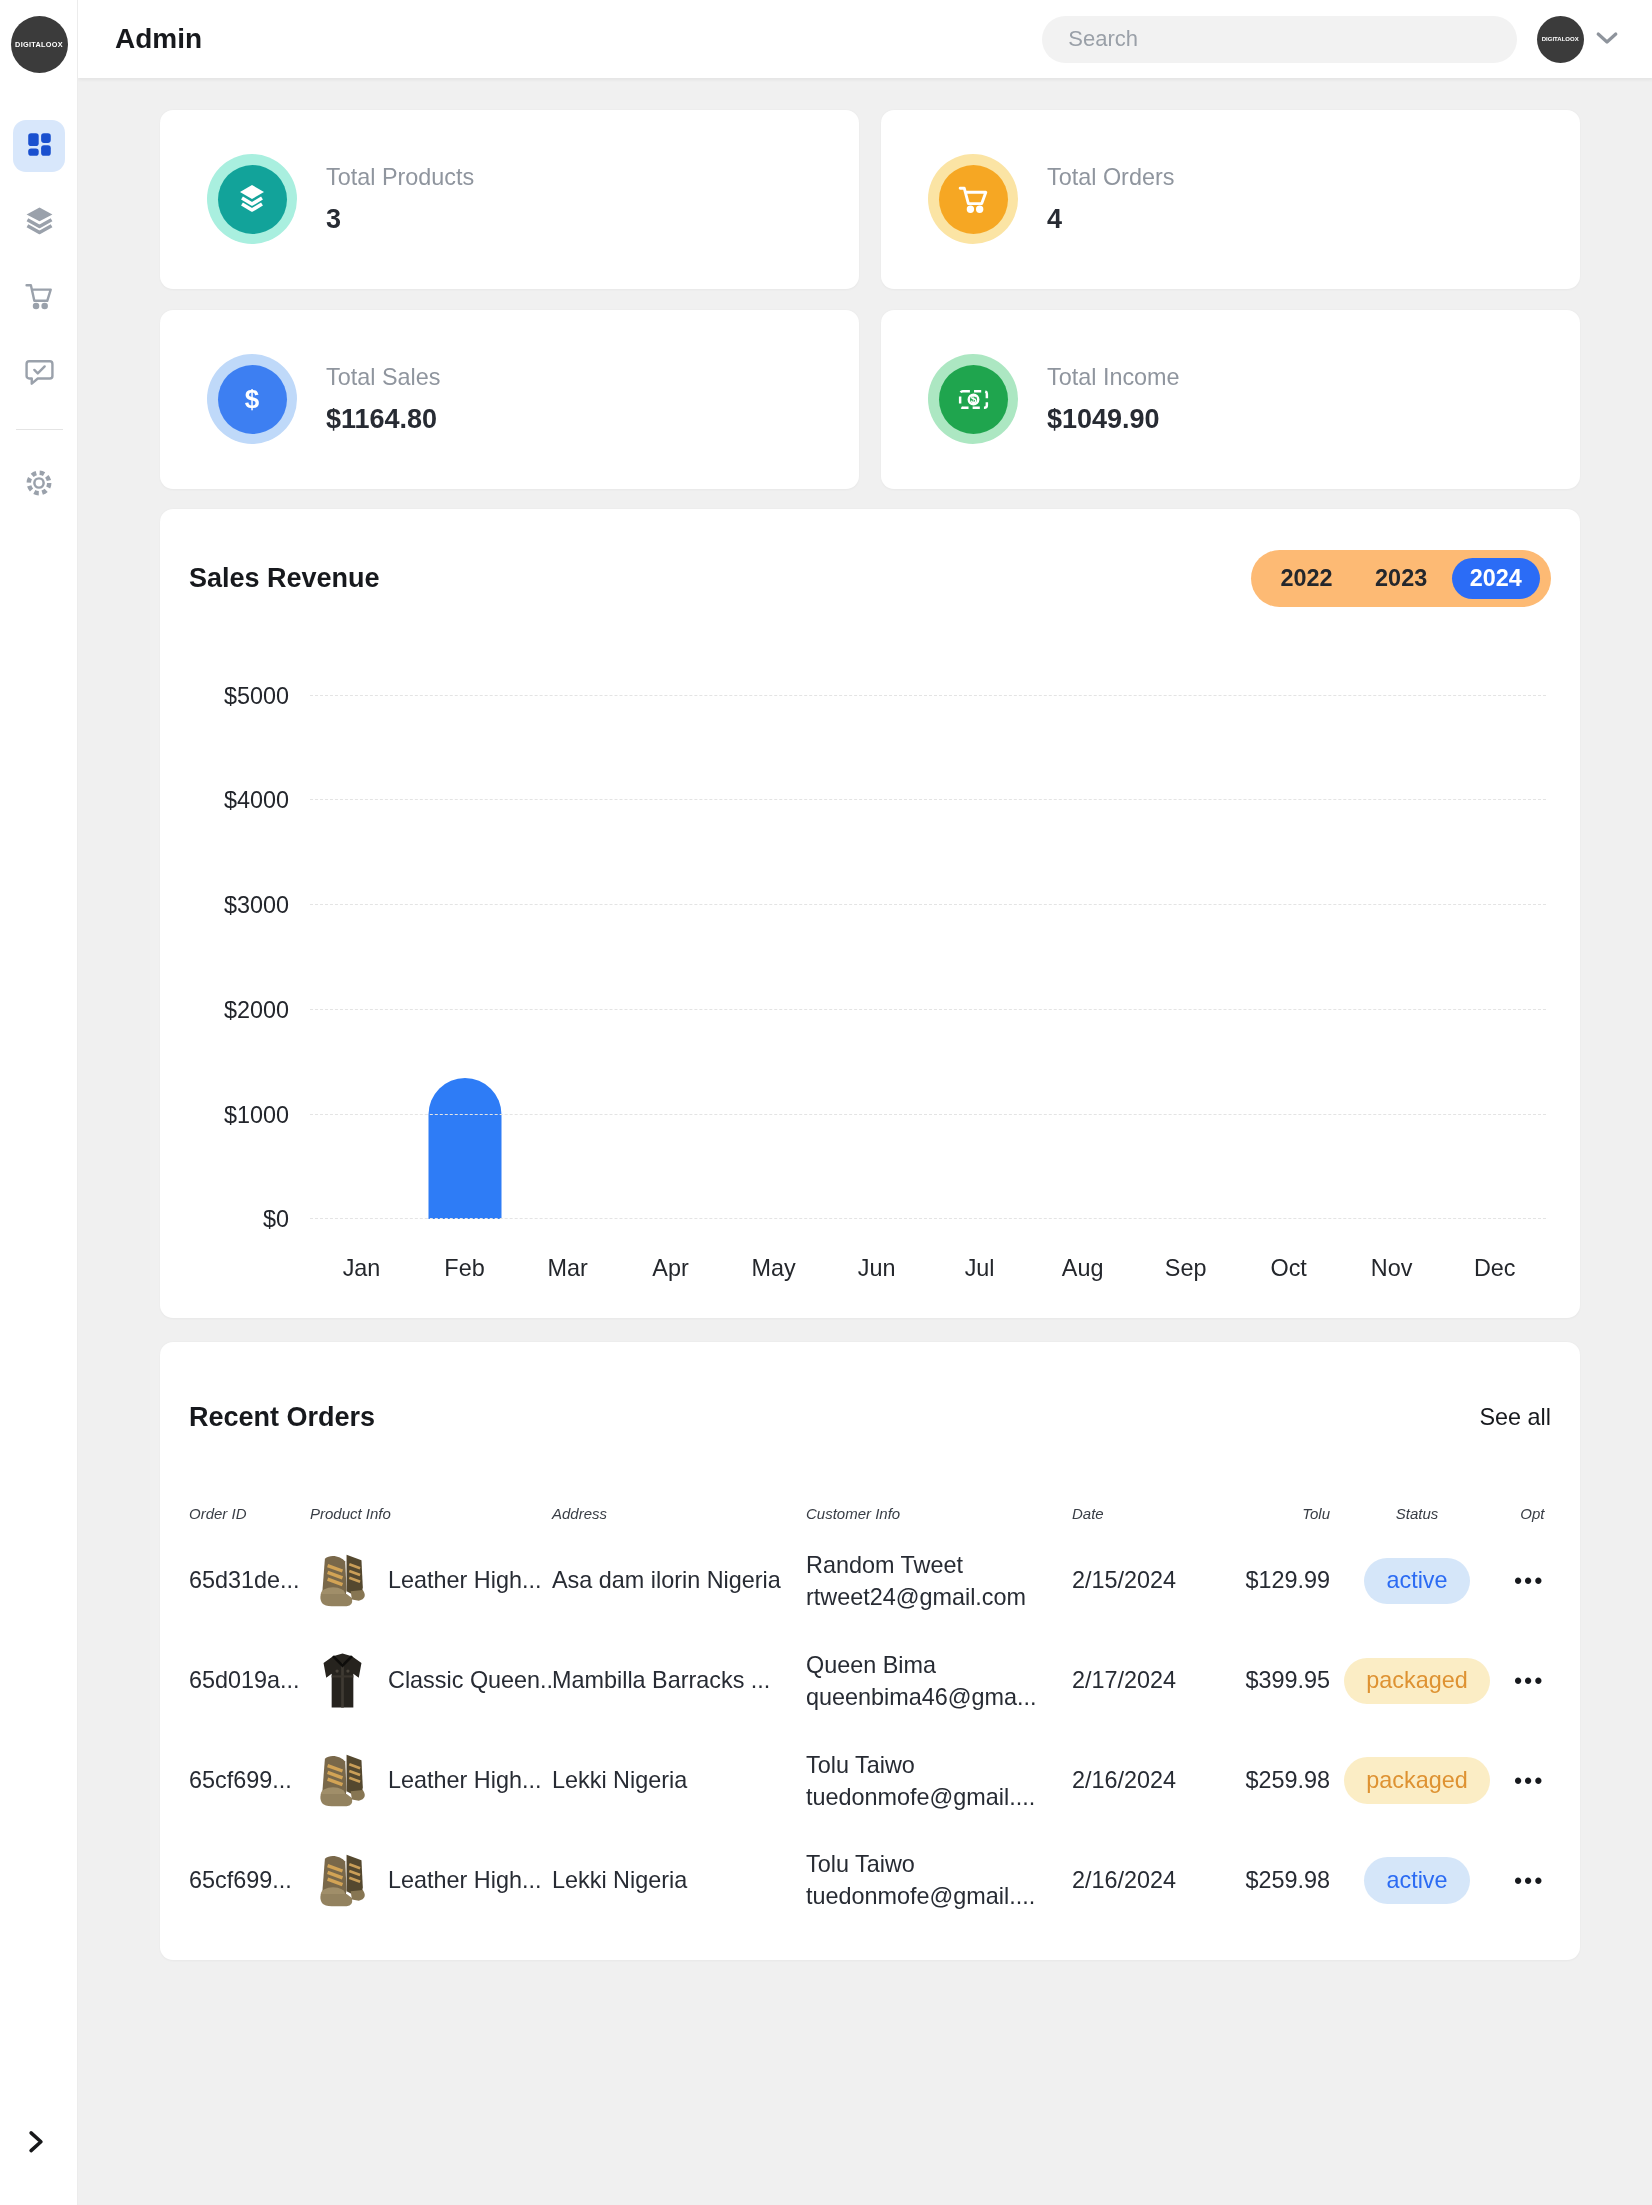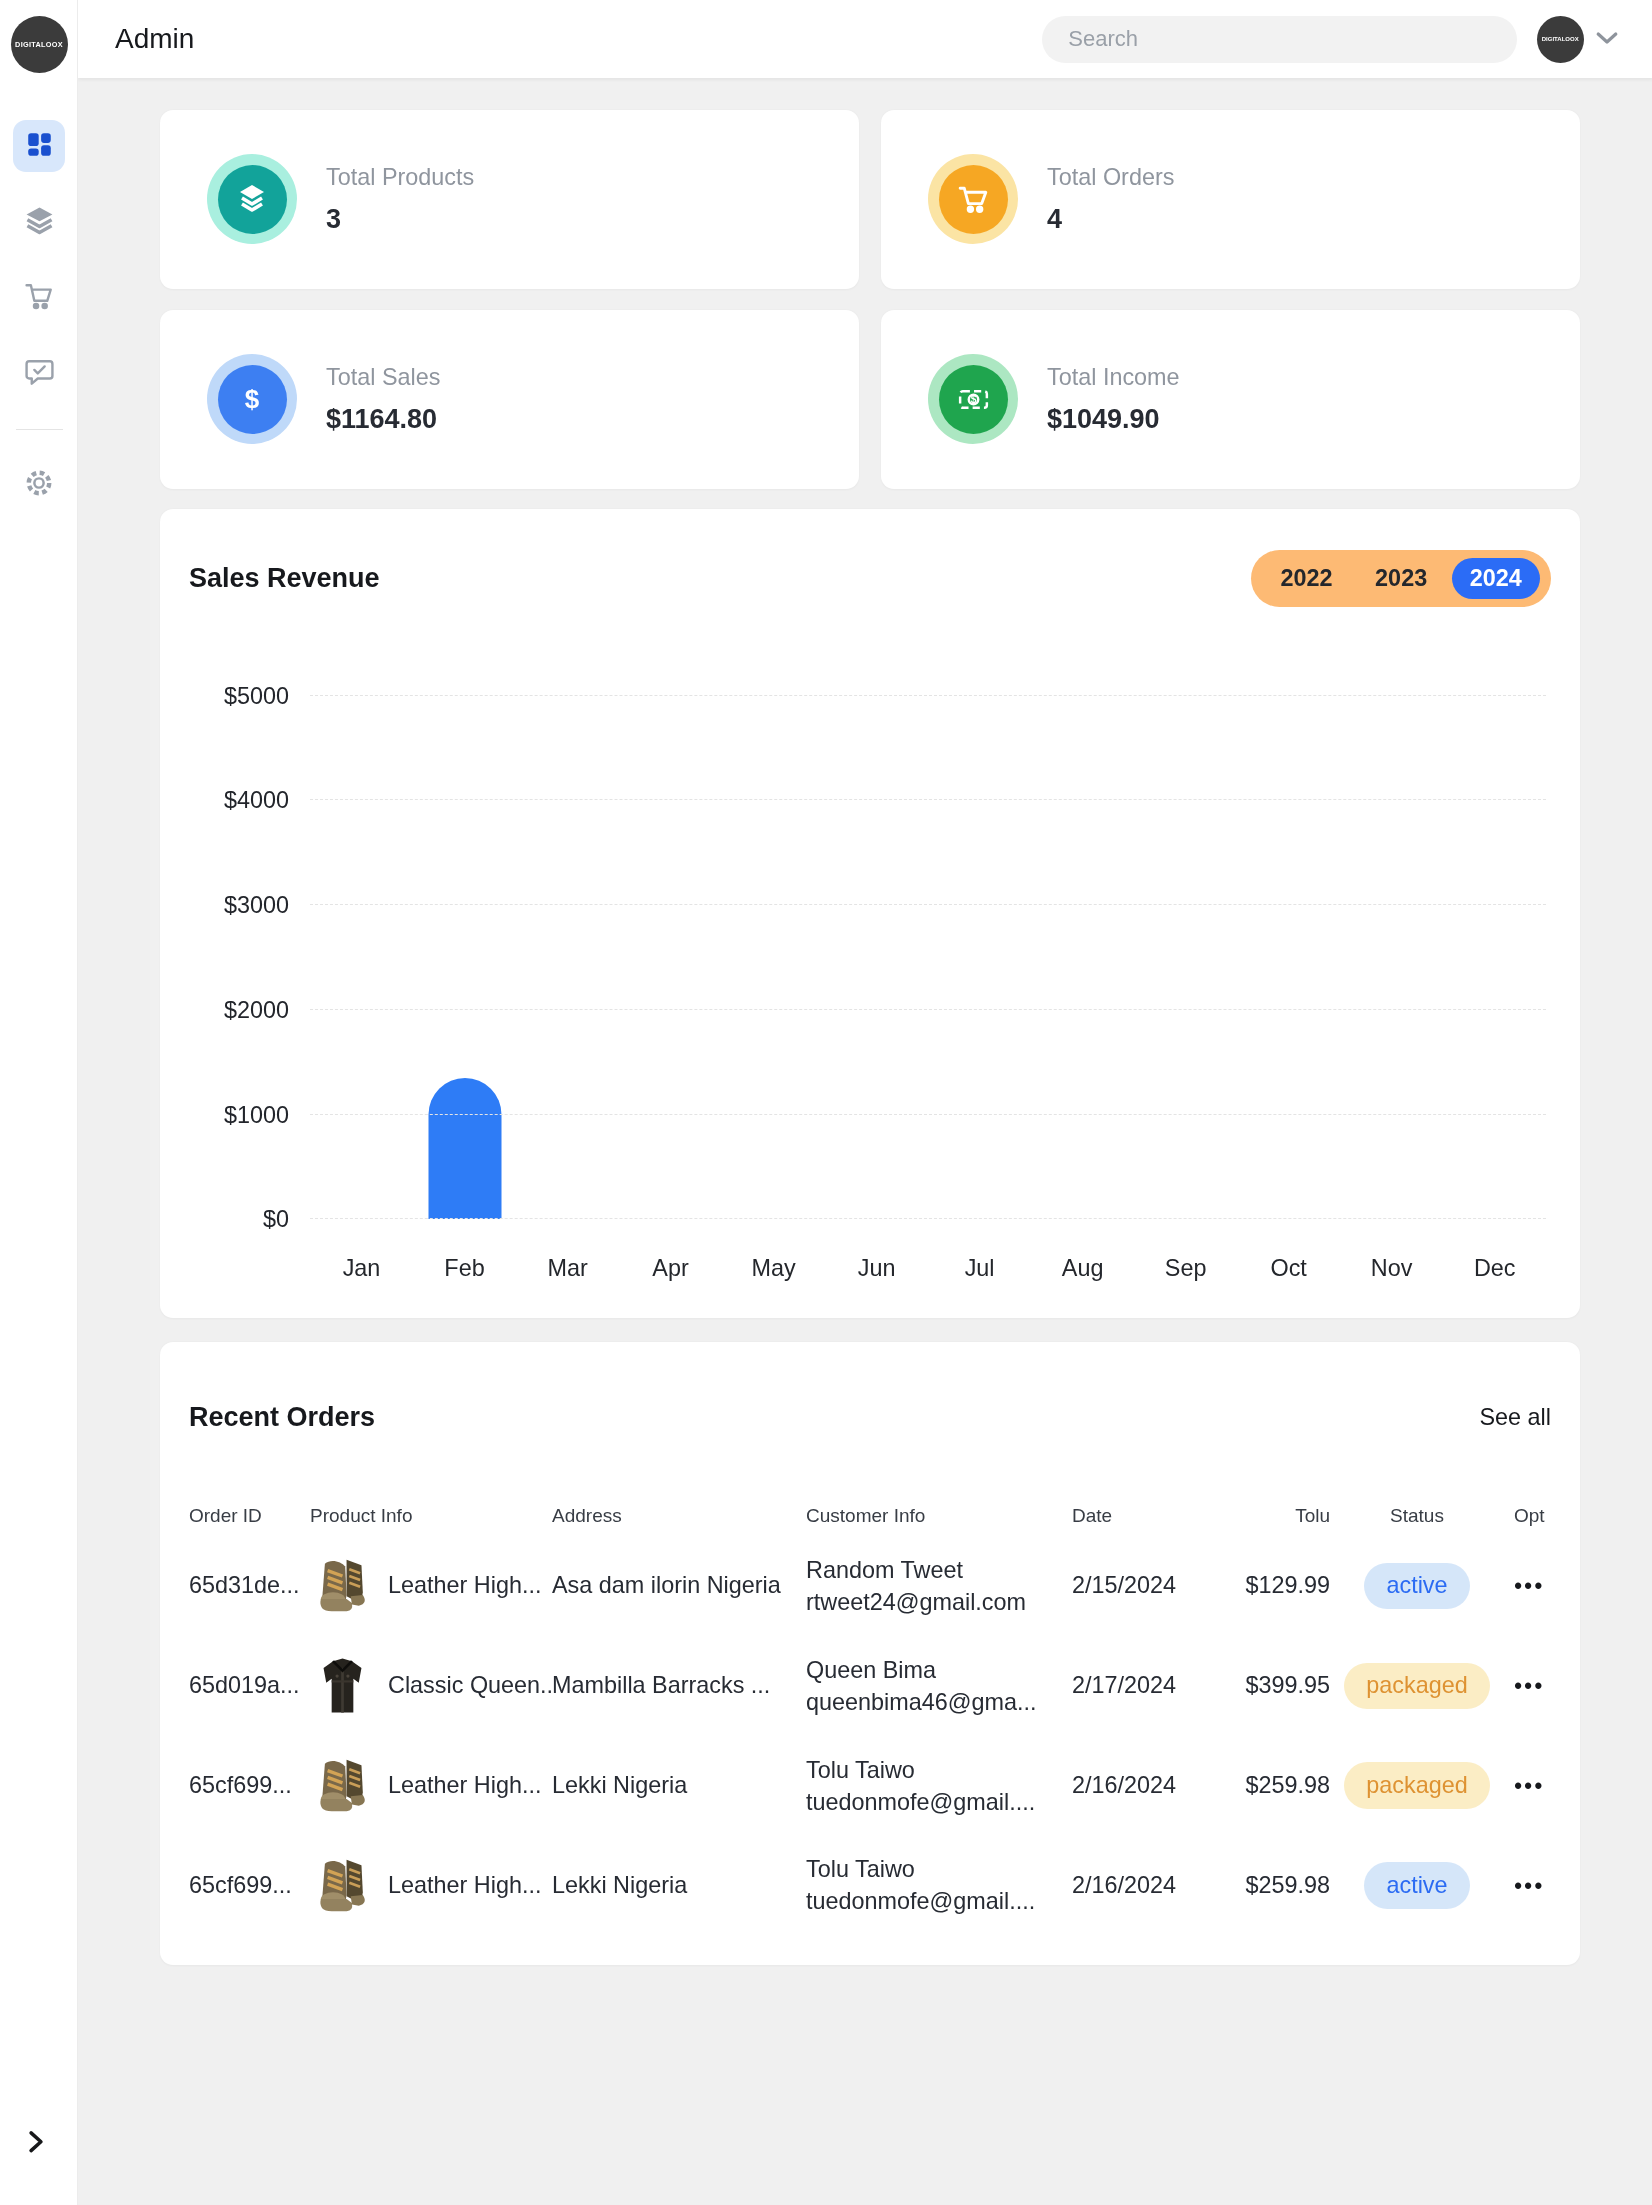--- a/index.html
+++ b/index.html
@@ -18,21 +18,21 @@
   .nav { position:absolute; top:120px; left:0; width:78px; display:flex; flex-direction:column;
     align-items:center; gap:24px; }
   .nav-item { width:52px; height:52px; border-radius:13px; display:flex; align-items:center;
     justify-content:center; cursor:pointer; }
   .nav-item.active { background:#d8e7fb; }
   .nav-divider { width:47px; height:0.8px; background:#e4e4e4; margin:4.8px 0; }
   .sidebar-toggle { position:absolute; left:24px; bottom:47px; cursor:pointer; }
   
   .topbar { position:absolute; left:78px; top:0; right:0; height:78px; background:#fff;
     display:flex; align-items:center; box-shadow:0 1.6px 3.2px rgba(0,0,0,.05); z-index:5; }
-  .page-title { margin-left:37px; font-size:28px; font-weight:normal; color:#17191d; }
+  .page-title { margin-left:37px; font-size:28px; font-weight:bold; color:#17191d; }
   .topbar-right { margin-left:auto; display:flex; align-items:flex-end; gap:19.4px; margin-right:34px; }
   .search { width:475px; height:47px; border-radius:23.4px; background:#f2f2f2; border:none;
     outline:none; padding:0 26px; font-size:22px; color:#4a4f57; font-family:inherit; }
   .search::placeholder { color:#9aa0a8; }
   .avatar-group { display:flex; align-items:center; gap:11.3px; cursor:pointer; }
   .avatar { width:47px; height:47px; border-radius:50%; background:#3b3b3b; color:#fff;
     display:flex; align-items:center; justify-content:center; font-size:6px; font-weight:bold; }
   
   main { position:absolute; left:78px; top:78px; right:0; padding:31.5px 73px 0 82px; }
   .stats-grid { display:grid; grid-template-columns:1fr 1fr; gap:21px 22px; }
@@ -66,21 +66,21 @@
     border-radius:37px 37px 0 0; }
   .months { position:absolute; left:121px; right:4.8px; bottom:0; display:flex; }
   .month { flex:1; text-align:center; font-size:23.4px; color:#24272c; }
   
   .orders-card { margin-top:24px; padding:29px 29px 32px; }
   .orders-head { display:flex; justify-content:space-between; align-items:center; margin-top:8px; }
   .orders-title { font-size:27px; font-weight:bold; color:#17191d; }
   .see-all { font-size:23.4px; color:#17191d; cursor:pointer; }
   .tgrid { display:grid; grid-template-columns:121px 242px 254px 266px 125px 133px 174px 1fr;
     align-items:center; }
-  .thead { margin-top:50px; font-size:19px; color:#383d45; }
+  .thead { margin-top:50px; font-size:15px; color:#383d45;font-style:italic; }
   .trow { min-height:95px; margin-top:4.8px; font-size:23.4px; color:#272b33; }
   .trow:first-of-type { margin-top:11.3px; }
   .c-price { text-align:right; }
   .c-status { text-align:center; }
   .c-opt { text-align:right; padding-right:6.5px; }
   .product { display:flex; align-items:center; }
   .thumb { width:65px; height:65px; flex:none; margin-right:13px; }
   .thumb svg { width:65px; height:65px; }
   .pname, .paddr { white-space:nowrap; overflow:hidden; }
   .cname, .cemail { line-height:32px; }

